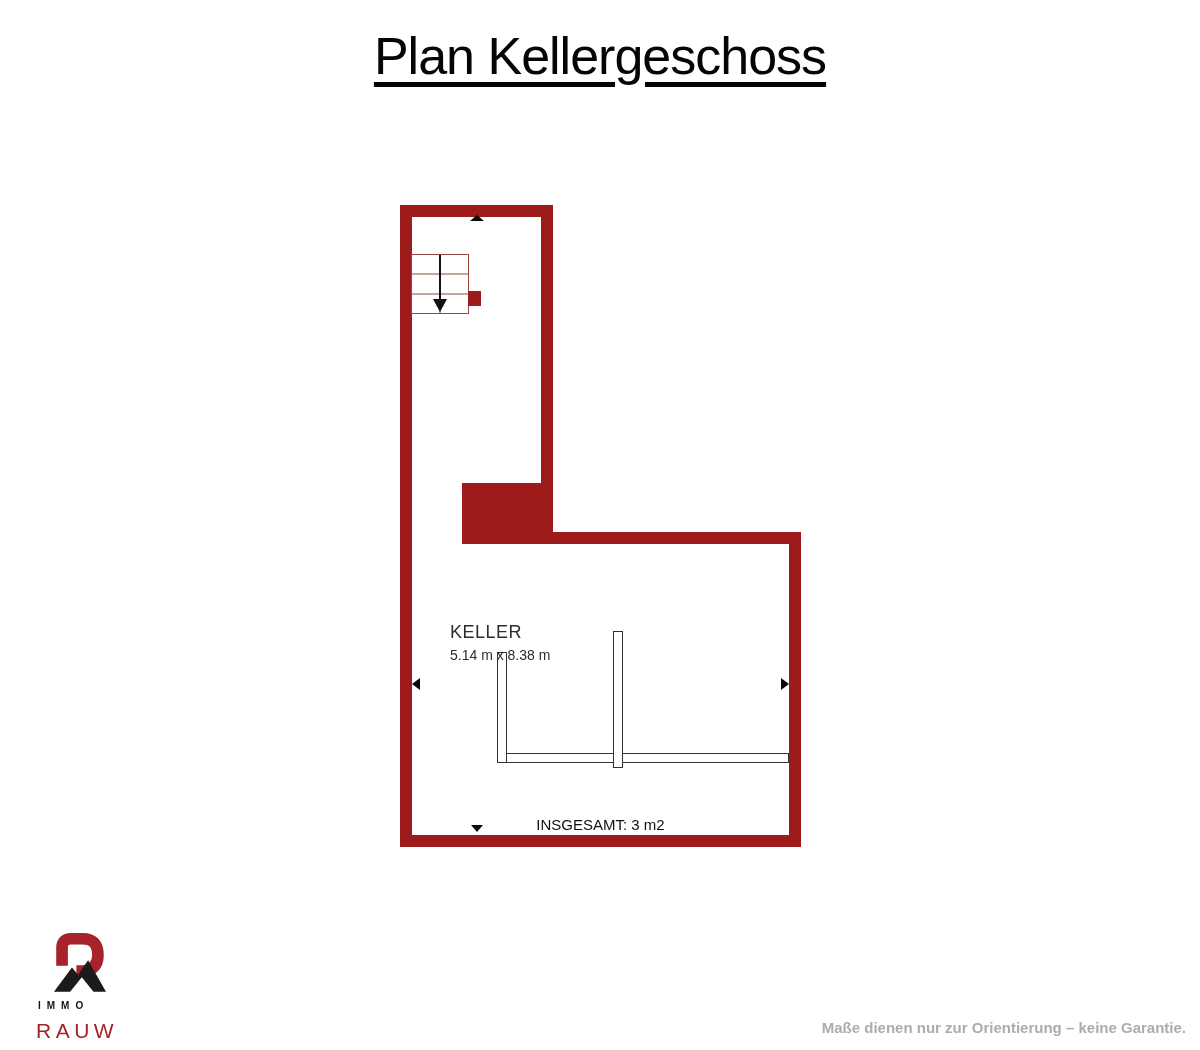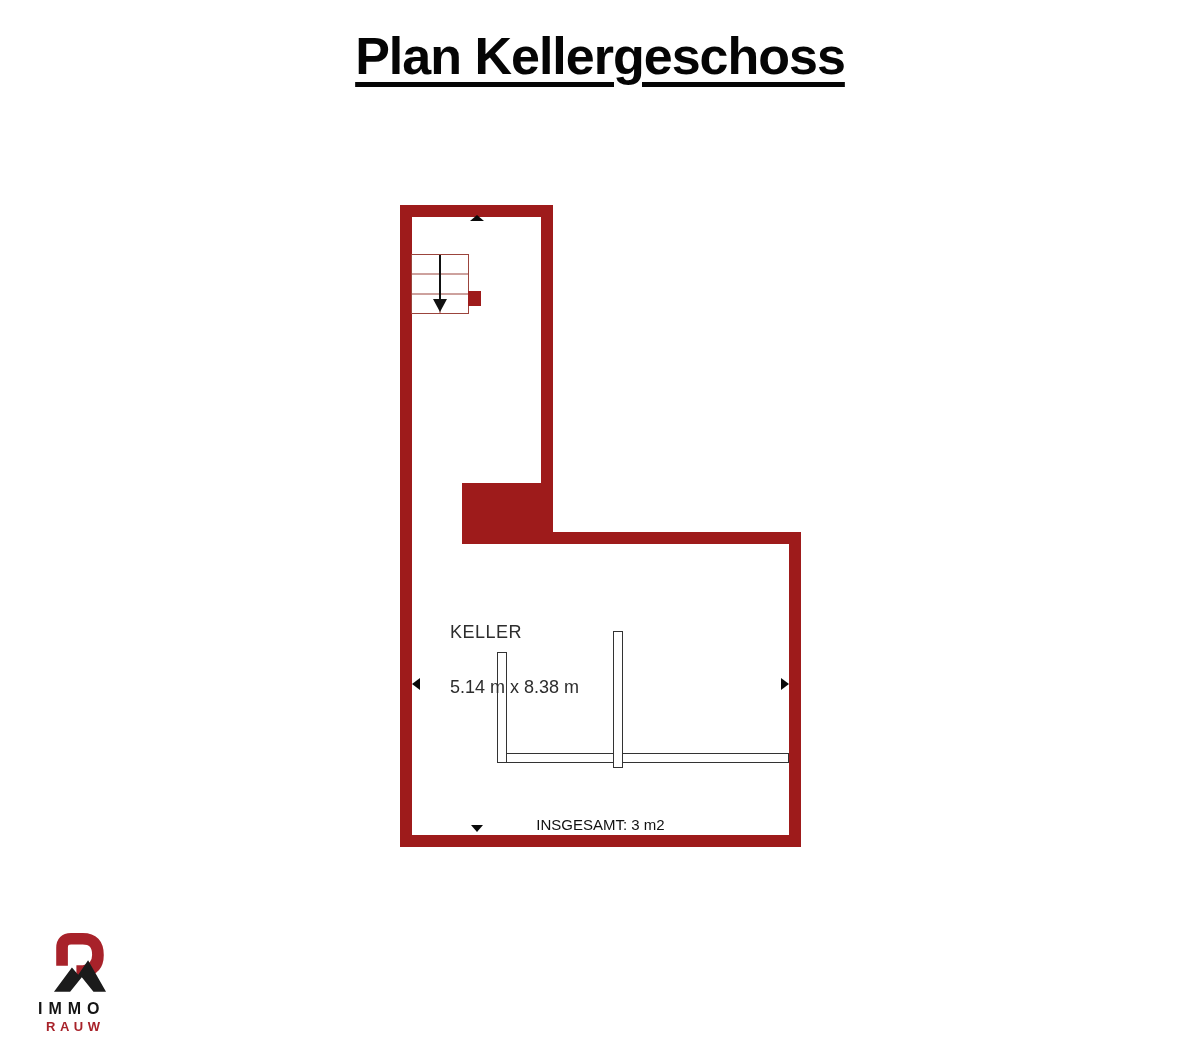--- a/index.html
+++ b/index.html
@@ -12,21 +12,21 @@
   }
   *{margin:0;padding:0;box-sizing:border-box;}
   html,body{background:#ffffff;}
   body{font-family:"Liberation Sans", sans-serif;}
   .canvas{position:relative;width:1200px;height:1050px;background:#ffffff;overflow:hidden;margin:0 auto;}
 
   
   .title{
     position:absolute;top:26px;left:0;width:1200px;
     text-align:center;
-    font-size:52px;font-weight:700;letter-spacing:-1px;color:#050505;
+    font-size:52px;font-weight:400;letter-spacing:-1px;color:#050505;
     text-decoration:underline;
     text-decoration-thickness:5px;
     text-underline-offset:8px;
     text-decoration-skip-ink:auto;
   }
 
   
   .wall{position:absolute;background:var(--wall);}
   .wall-left{left:400px;top:205px;width:12px;height:642px;}
   .wall-top{left:400px;top:205px;width:153px;height:12px;}
@@ -51,28 +51,28 @@
 
   
   .partition{position:absolute;background:#ffffff;border:1.5px solid #333333;}
   .part-h1{left:497px;top:753px;width:292px;height:10px;}
   .part-v1{left:497px;top:652px;width:10px;height:111px;}
   .part-v2{left:613px;top:631px;width:10px;height:137px;}
 
   
   .room-label{position:absolute;left:450px;width:220px;text-align:left;color:var(--text-dark);}
   .room-name{top:622px;font-size:18px;letter-spacing:0.5px;}
-  .room-dims{top:677px;font-size:18px;}
+  .room-dims{top:647px;font-size:14px;}
   .total-label{position:absolute;left:400px;top:816px;width:401px;text-align:center;font-size:15px;font-weight:normal;color:#111111;}
 
   
   .logo{position:absolute;left:36px;top:926px;width:130px;}
   .logo-icon{position:absolute;left:16px;top:2px;width:56px;height:70px;}
-  .logo-line1{position:absolute;left:2px;top:74px;font-size:16px;font-weight:bold;letter-spacing:6px;color:#141414;white-space:nowrap;}
-  .logo-line2{position:absolute;left:10px;top:93px;font-size:13px;font-weight:bold;letter-spacing:4.5px;color:var(--logo-red);white-space:nowrap;}
+  .logo-line1{position:absolute;left:2px;top:74px;font-size:10px;font-weight:bold;letter-spacing:6px;color:#141414;white-space:nowrap;}
+  .logo-line2{position:absolute;left:0;top:93px;font-size:21px;font-weight:normal;letter-spacing:4.5px;color:var(--logo-red);white-space:nowrap;}
 
   
   .disclaimer{position:absolute;right:14px;top:1019px;font-size:15px;font-weight:bold;color:var(--text-muted);}
 </style>
 </head>
 <body>
 
 <div class="canvas">
 
   <h1 class="title">Plan Kellergeschoss</h1>
@@ -115,14 +115,15 @@
 
   <div class="logo">
     <svg class="logo-icon" viewBox="0 0 60 78">
       <path d="M 10,42 L 10,22 Q 10,12 20,12 L 33,12 Q 50,12 50,30 Q 50,46 34,48 L 26,48" fill="none" stroke="var(--logo-red,#A8222A)" stroke-width="13"></path>
       <path d="M 1,71 L 21,44 L 28,52 L 39,36 L 59,71 L 45,71 L 32,55 L 19,71 Z" fill="var(--logo-black,#1b1b1b)"></path>
     </svg>
     <div class="logo-line1">IMMO</div>
     <div class="logo-line2">RAUW</div>
   </div>
 
+  <div class="disclaimer">Maße dienen nur zur Orientierung – keine Garantie.</div>
 
 </div>
 
 </body></html>

